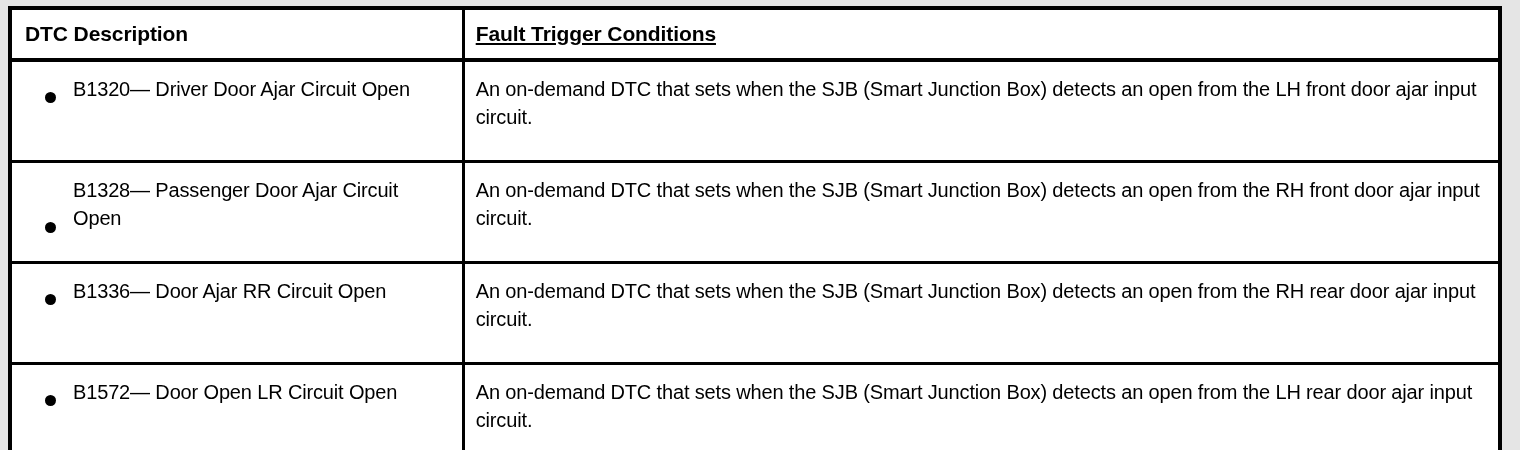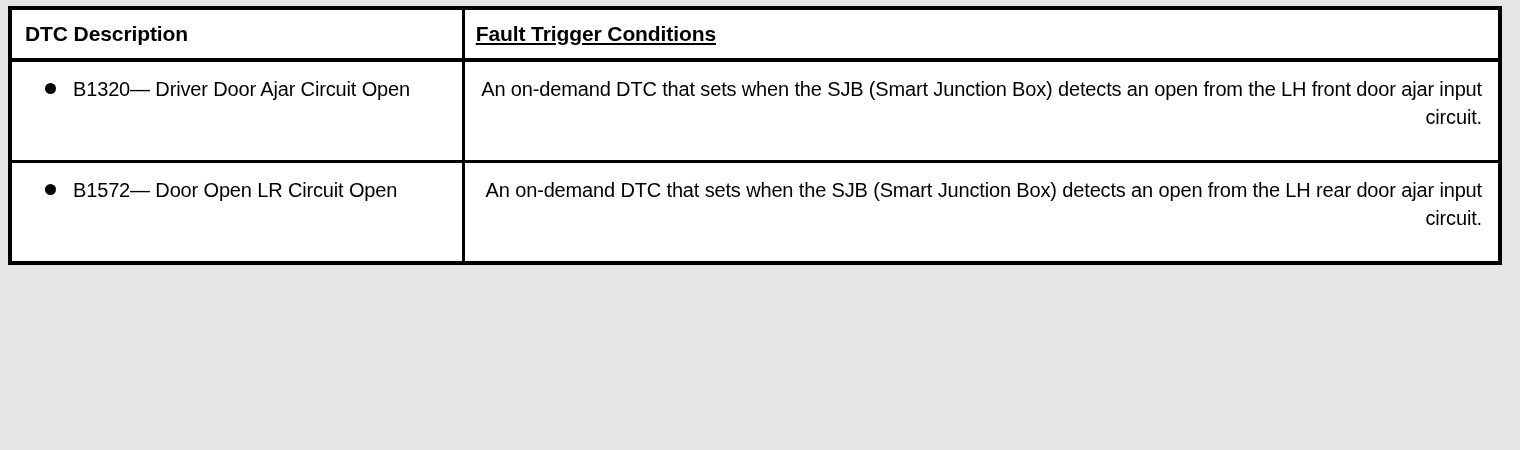--- a/index.html
+++ b/index.html
@@ -73,41 +73,40 @@
   .dtc-table tbody td.last-col {
     border-right: none;
   }
 
   
   td.dtc-cell {
     padding: 13px 10px 12px 0;
   }
   .bullet-row {
     display: flex;
-    align-items: flex-start;
+    align-items: flex-end;
   }
   .bullet-dot {
     flex: 0 0 auto;
     width: 11px;
     height: 11px;
     border-radius: 50%;
     background: #000000;
     margin-left: 33px;
     margin-top: 8px;
   }
   .dtc-label {
     flex: 1 1 auto;
     padding-left: 17px;
     padding-right: 6px;
   }
 
   
   td.cond-cell {
     padding: 13px 16px 12px 11px;
-    text-align: right;
   }
   .cond-text {
     display: block;
   }
 </style>
 </head>
 <body>
 
 <div id="page">
 
@@ -131,21 +130,43 @@
           <div class="bullet-row">
             <span class="bullet-dot"></span>
             <span class="dtc-label">B1320— Driver Door Ajar Circuit Open</span>
           </div>
         </td>
         <td class="cond-cell last-col">
           <span class="cond-text">An on-demand DTC that sets when the SJB (Smart Junction Box) detects an open from the LH front door ajar input circuit.</span>
         </td>
       </tr>
 
+      <tr>
+        <td class="dtc-cell">
+          <div class="bullet-row">
+            <span class="bullet-dot"></span>
+            <span class="dtc-label">B1328— Passenger Door Ajar Circuit Open</span>
+          </div>
+        </td>
+        <td class="cond-cell last-col">
+          <span class="cond-text">An on-demand DTC that sets when the SJB (Smart Junction Box) detects an open from the RH front door ajar input circuit.</span>
+        </td>
+      </tr>
 
+      <tr>
+        <td class="dtc-cell">
+          <div class="bullet-row">
+            <span class="bullet-dot"></span>
+            <span class="dtc-label">B1336— Door Ajar RR Circuit Open</span>
+          </div>
+        </td>
+        <td class="cond-cell last-col">
+          <span class="cond-text">An on-demand DTC that sets when the SJB (Smart Junction Box) detects an open from the RH rear door ajar input circuit.</span>
+        </td>
+      </tr>
 
       <tr>
         <td class="dtc-cell">
           <div class="bullet-row">
             <span class="bullet-dot"></span>
             <span class="dtc-label">B1572— Door Open LR Circuit Open</span>
           </div>
         </td>
         <td class="cond-cell last-col">
           <span class="cond-text">An on-demand DTC that sets when the SJB (Smart Junction Box) detects an open from the LH rear door ajar input circuit.</span>

